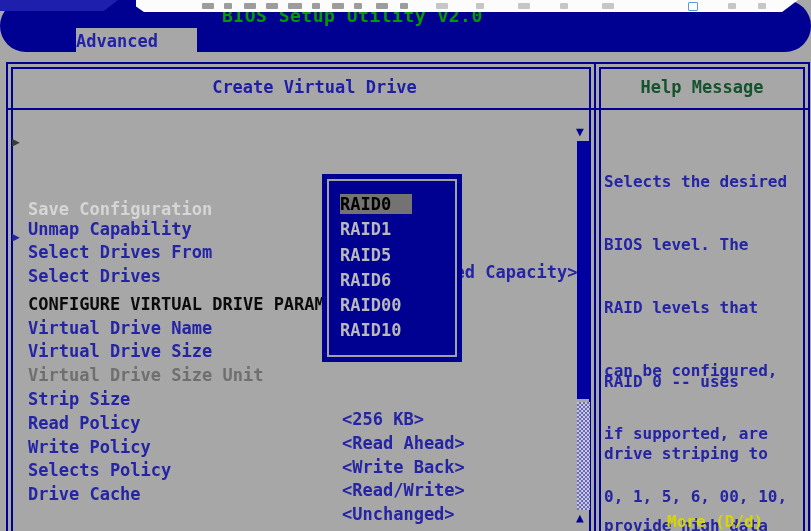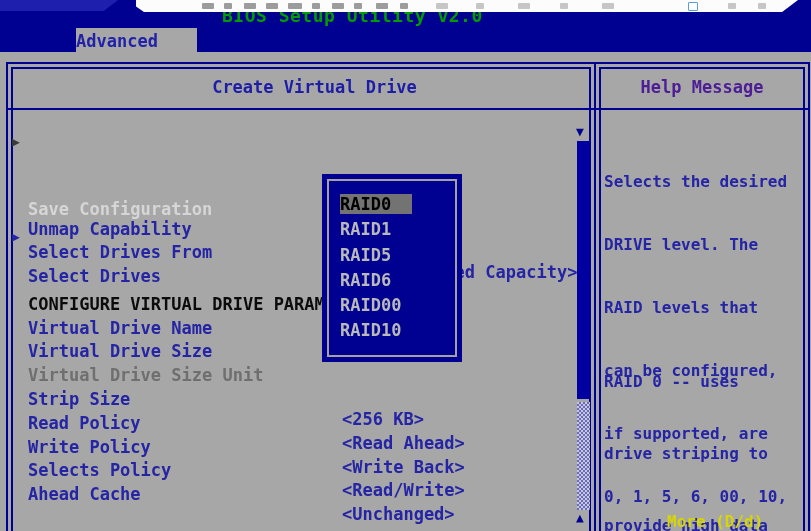--- a/index.html
+++ b/index.html
@@ -3,21 +3,21 @@
 <meta charset="utf-8">
 <style>
   html,body { margin:0; padding:0; }
   body {
     width:811px; height:531px; position:relative; overflow:hidden;
     background:#a7a7a7;
     font-family:"DejaVu Sans Mono", monospace;
     font-weight:bold;
   }
   
-  .navy-band { position:absolute; top:0; left:0; width:811px; height:52px; background:#000091; }
+  .navy-band { position:absolute; top:0; left:0; width:811px; height:52px; background:#000091;border-radius:26px; }
   .band-wedge { position:absolute; top:0; left:0; width:118px; height:11px; background:#1f1fae;
                 clip-path:polygon(0 0,100% 0,88% 100%,0 100%); }
   .bios-title { position:absolute; top:5px; left:222px; color:#009c00; font-size:18px;
                 letter-spacing:.5px; z-index:2; white-space:pre; }
   .toolbar-strip { position:absolute; top:0; left:136px; width:662px; height:12px; background:#fcfcfc;
                 z-index:5; clip-path:polygon(0 0,100% 0,97.6% 100%,1.2% 100%,0 55%); }
   .tb-icon { position:absolute; top:3px; height:6px; width:12px; background:#9c9c9c; border-radius:1px; }
   .tb-icon.faint { background:#c6c6c6; }
   .tb-icon.blue-box { background:#ffffff; border:1px solid #5b9bd5; top:2px; height:7px; width:8px; }
   
@@ -26,21 +26,21 @@
   
   .body-gray { position:absolute; top:52px; left:0; width:811px; height:479px; background:#a7a7a7; }
   
   .panel { position:absolute; border:2px solid #000091; }
   .panel::before { content:""; position:absolute; inset:3px; border:2px solid #000091; pointer-events:none; }
   .panel-left { left:6px; top:62px; width:586px; height:502px; }
   .panel-help { left:594px; top:62px; width:212px; height:502px; }
   .panel-header { position:absolute; top:0; left:0; right:0; height:44px; line-height:47px;
                   text-align:center; font-size:17px; border-bottom:2px solid #000091; z-index:1; }
   .panel-left .panel-header { color:#1d1da5;padding-left:27px; }
-  .panel-help .panel-header { color:#4c1d95; }
+  .panel-help .panel-header { color:#14532d; }
   
   .list { position:absolute; left:0; top:67px; width:572px; }
   .row { position:relative; height:23.8px; font-size:17px; white-space:pre; }
   .row .ptr { position:absolute; left:4px; font-size:13px; top:3px; }
   .row .lbl { position:absolute; left:20px; }
   .row .val { position:absolute; left:334px; }
   .row-action  .lbl, .row-action  .val { color:#d6d6d6;margin-top:28px; }
   .row-action  .ptr { color:#3a3a3a; }
   .row-focused .lbl, .row-focused .val { color:#ffffff; }
   .row-normal  .lbl, .row-normal  .val, .row-normal .ptr { color:#2424a4; }
@@ -151,40 +151,40 @@
     </div>
     <div class="row row-normal">
       <span class="lbl">Write Policy</span>
       <span class="val">&lt;Write Back&gt;</span>
     </div>
     <div class="row row-normal">
       <span class="lbl">Selects Policy</span>
       <span class="val">&lt;Read/Write&gt;</span>
     </div>
     <div class="row row-normal">
-      <span class="lbl">Ahead Cache</span>
+      <span class="lbl">Drive Cache</span>
       <span class="val">&lt;Unchanged&gt;</span>
     </div>
     <div class="row row-normal">
       
       
     </div>
   </div>
 
   <div class="sb-down">▼</div>
   <div class="sb-thumb"></div>
   <div class="sb-track"></div>
   <div class="sb-up">▲</div>
 </div>
 
 <div class="panel panel-help">
   <div class="panel-header">Help Message</div>
   <div class="help-b1">
     <div>Selects the desired</div>
-    <div>DRIVE level. The</div>
+    <div>BIOS level. The</div>
     <div>RAID levels that</div>
     <div>can be configured,</div>
     <div>if supported, are</div>
     <div>0, 1, 5, 6, 00, 10,</div>
     
   </div>
   <div class="help-b2">
     <div>RAID 0 -- uses</div>
     <div>drive striping to</div>
     <div>provide high data</div>

